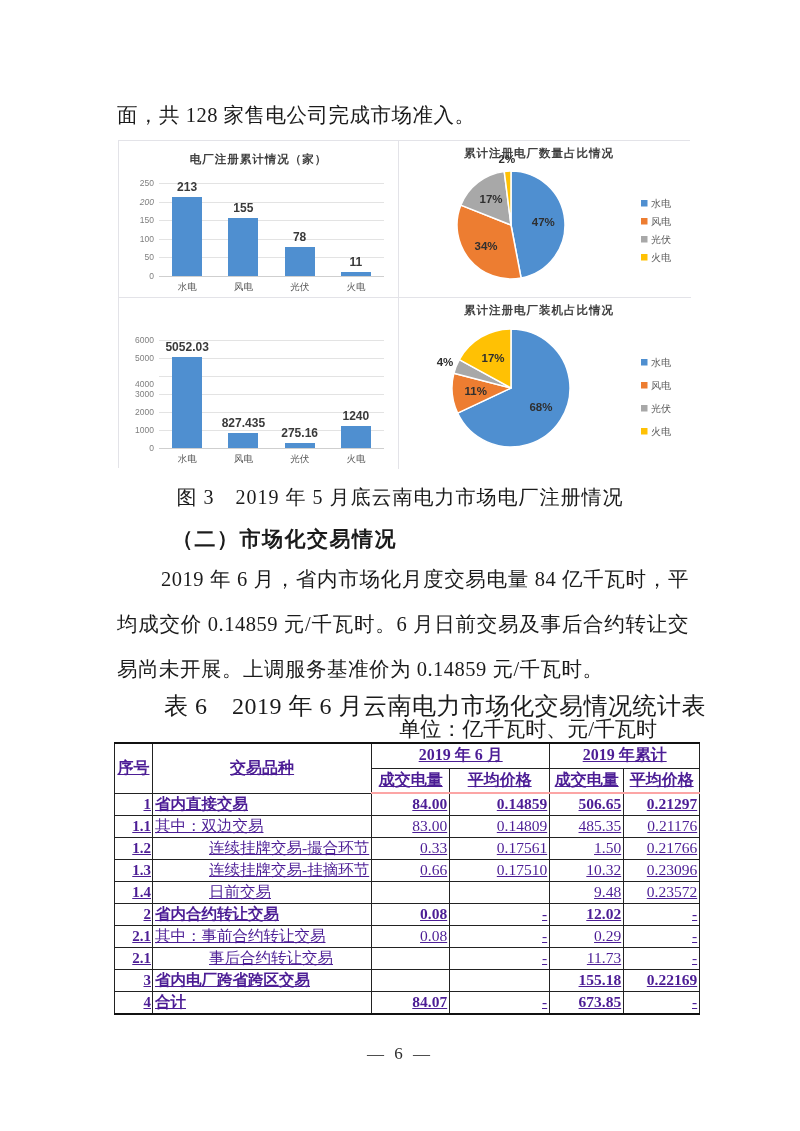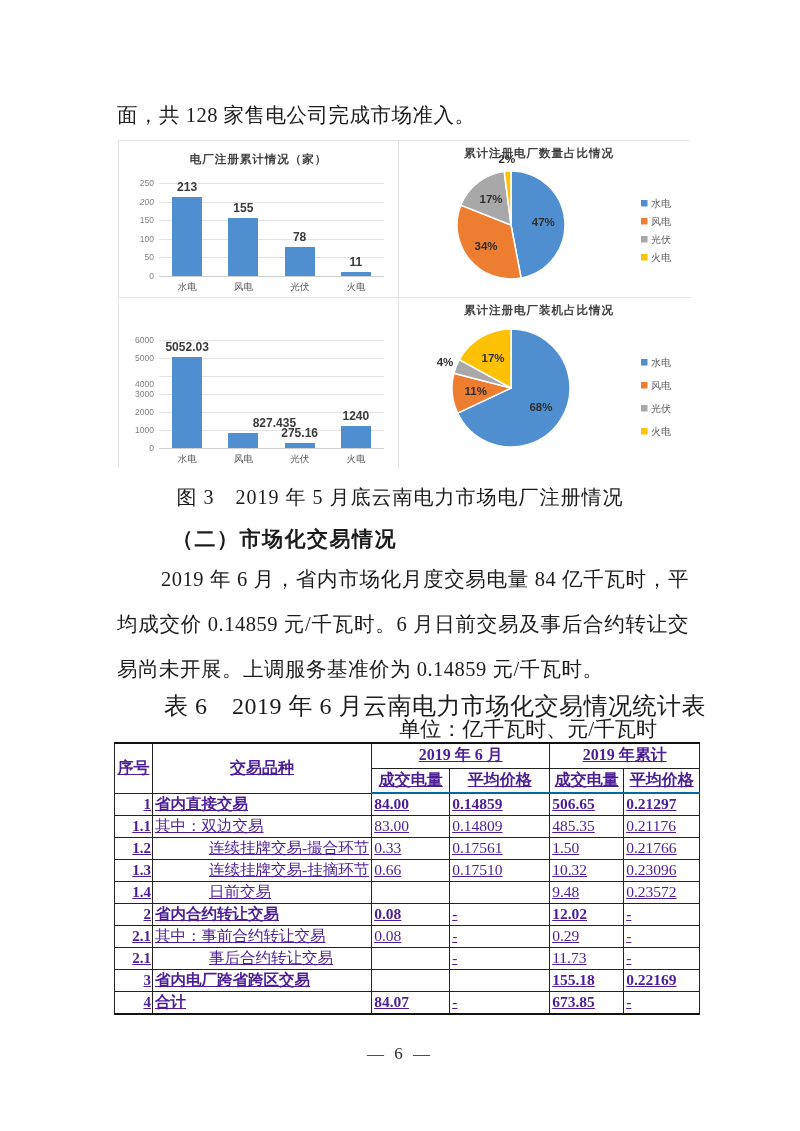--- a/index.html
+++ b/index.html
@@ -45,26 +45,26 @@
   .unit-note { position:absolute; top:715px; right:143px; font-size:21px; }
 
   
   table.stats-table {
     position:absolute; top:742px; left:114px; border-collapse:collapse; table-layout:fixed;
     font-size:15.5px; color:#4c1d95;
     border-top:2.5px solid #111; border-bottom:2.5px solid #111;text-decoration:underline;
   }
   .stats-table th, .stats-table td { border:1px solid #222; padding:0 2px; overflow:hidden; white-space:nowrap; }
   .stats-table thead th { font-weight:bold; text-align:center; font-size:16px; height:25px; }
-  .stats-table thead tr.subhead th { border-bottom:2px solid #0369a1; }
+  .stats-table thead tr.subhead th { border-bottom:2px solid #fca5a5; }
   .stats-table td { height:22px; }
   td.cell-seq { text-align:right; font-weight:bold; padding-right:1px; font-size:15px; }
   td.cell-label { text-align:left; }
   td.cell-label.indent { padding-left:56px; }
-  td.cell-val { text-align:left;margin-top:36px; }
+  td.cell-val { text-align:right;margin-top:36px; }
   tr.bold td { font-weight:bold; }
 
   .page-number { position:absolute; top:1044px; left:0; width:800px; text-align:center;
     font-size:17px; color:#2e2e2e; letter-spacing:3px; }
 </style>
 </head>
 <body>
 
 <div class="page">
 
@@ -146,21 +146,21 @@
           <div class="gridline" style="top: 0%;"></div>
           <div class="tick-label" style="top: 0%;">6000</div>
           <div class="bars">
             <div class="bar-col">
               <div class="bar" style="height: 84.2005%; background: rgb(79, 143, 208);"></div>
               <div class="bar-value" style="bottom: 84.2005%;">5052.03</div>
               <div class="bar-cat">水电</div>
             </div>
             <div class="bar-col">
               <div class="bar" style="height: 13.7906%; background: rgb(79, 143, 208);"></div>
-              <div class="bar-value" style="bottom: 13.7906%; margin-left: 31px;">827.435</div>
+              <div class="bar-value" style="bottom: 13.7906%;">827.435</div>
               <div class="bar-cat">风电</div>
             </div>
             <div class="bar-col">
               <div class="bar" style="height: 4.586%; background: rgb(79, 143, 208);"></div>
               <div class="bar-value" style="bottom: 4.586%;">275.16</div>
               <div class="bar-cat">光伏</div>
             </div>
             <div class="bar-col">
               <div class="bar" style="height: 20.6667%; background: rgb(79, 143, 208);"></div>
               <div class="bar-value" style="bottom: 20.6667%;">1240</div>

